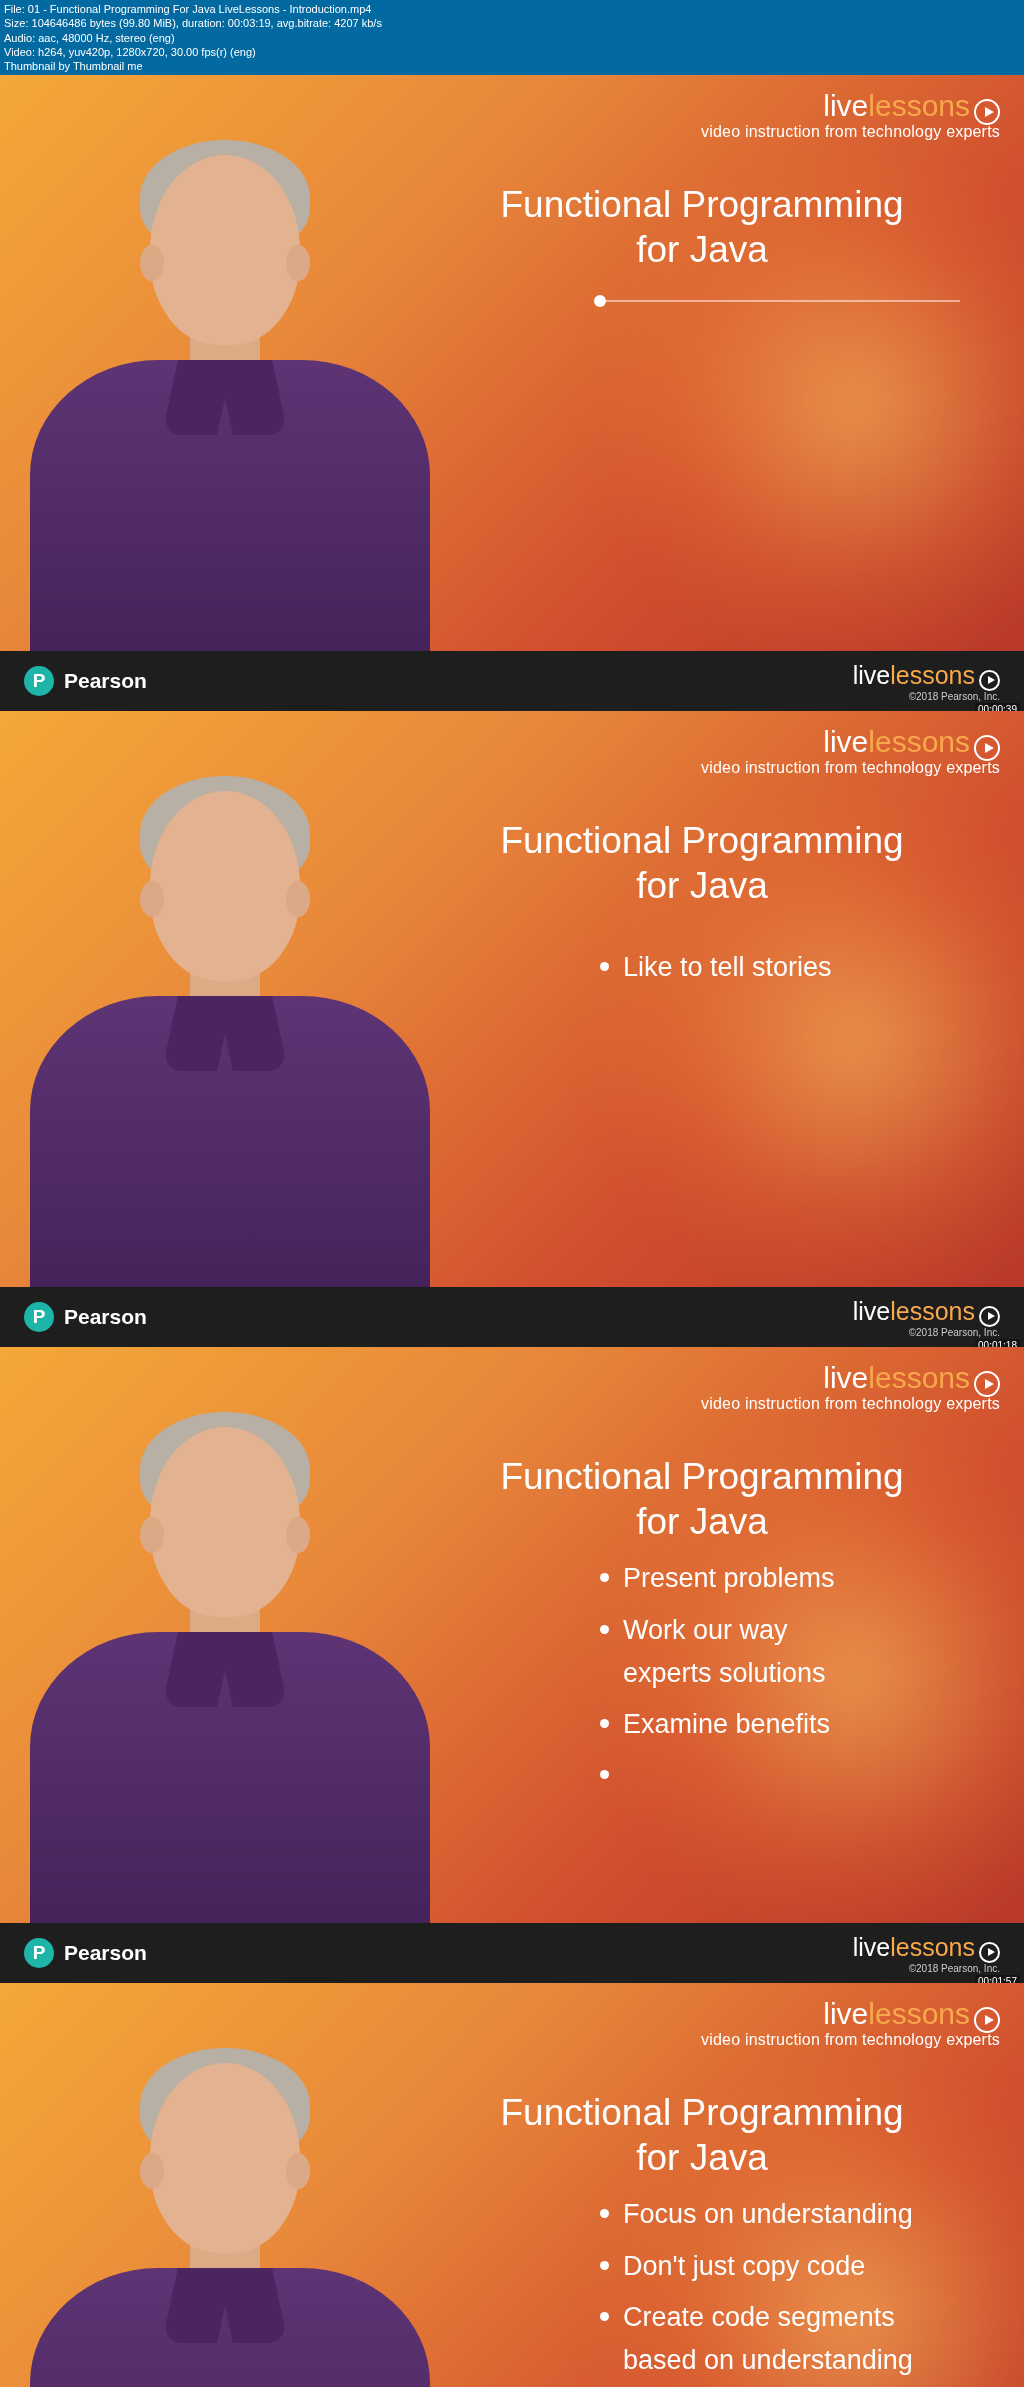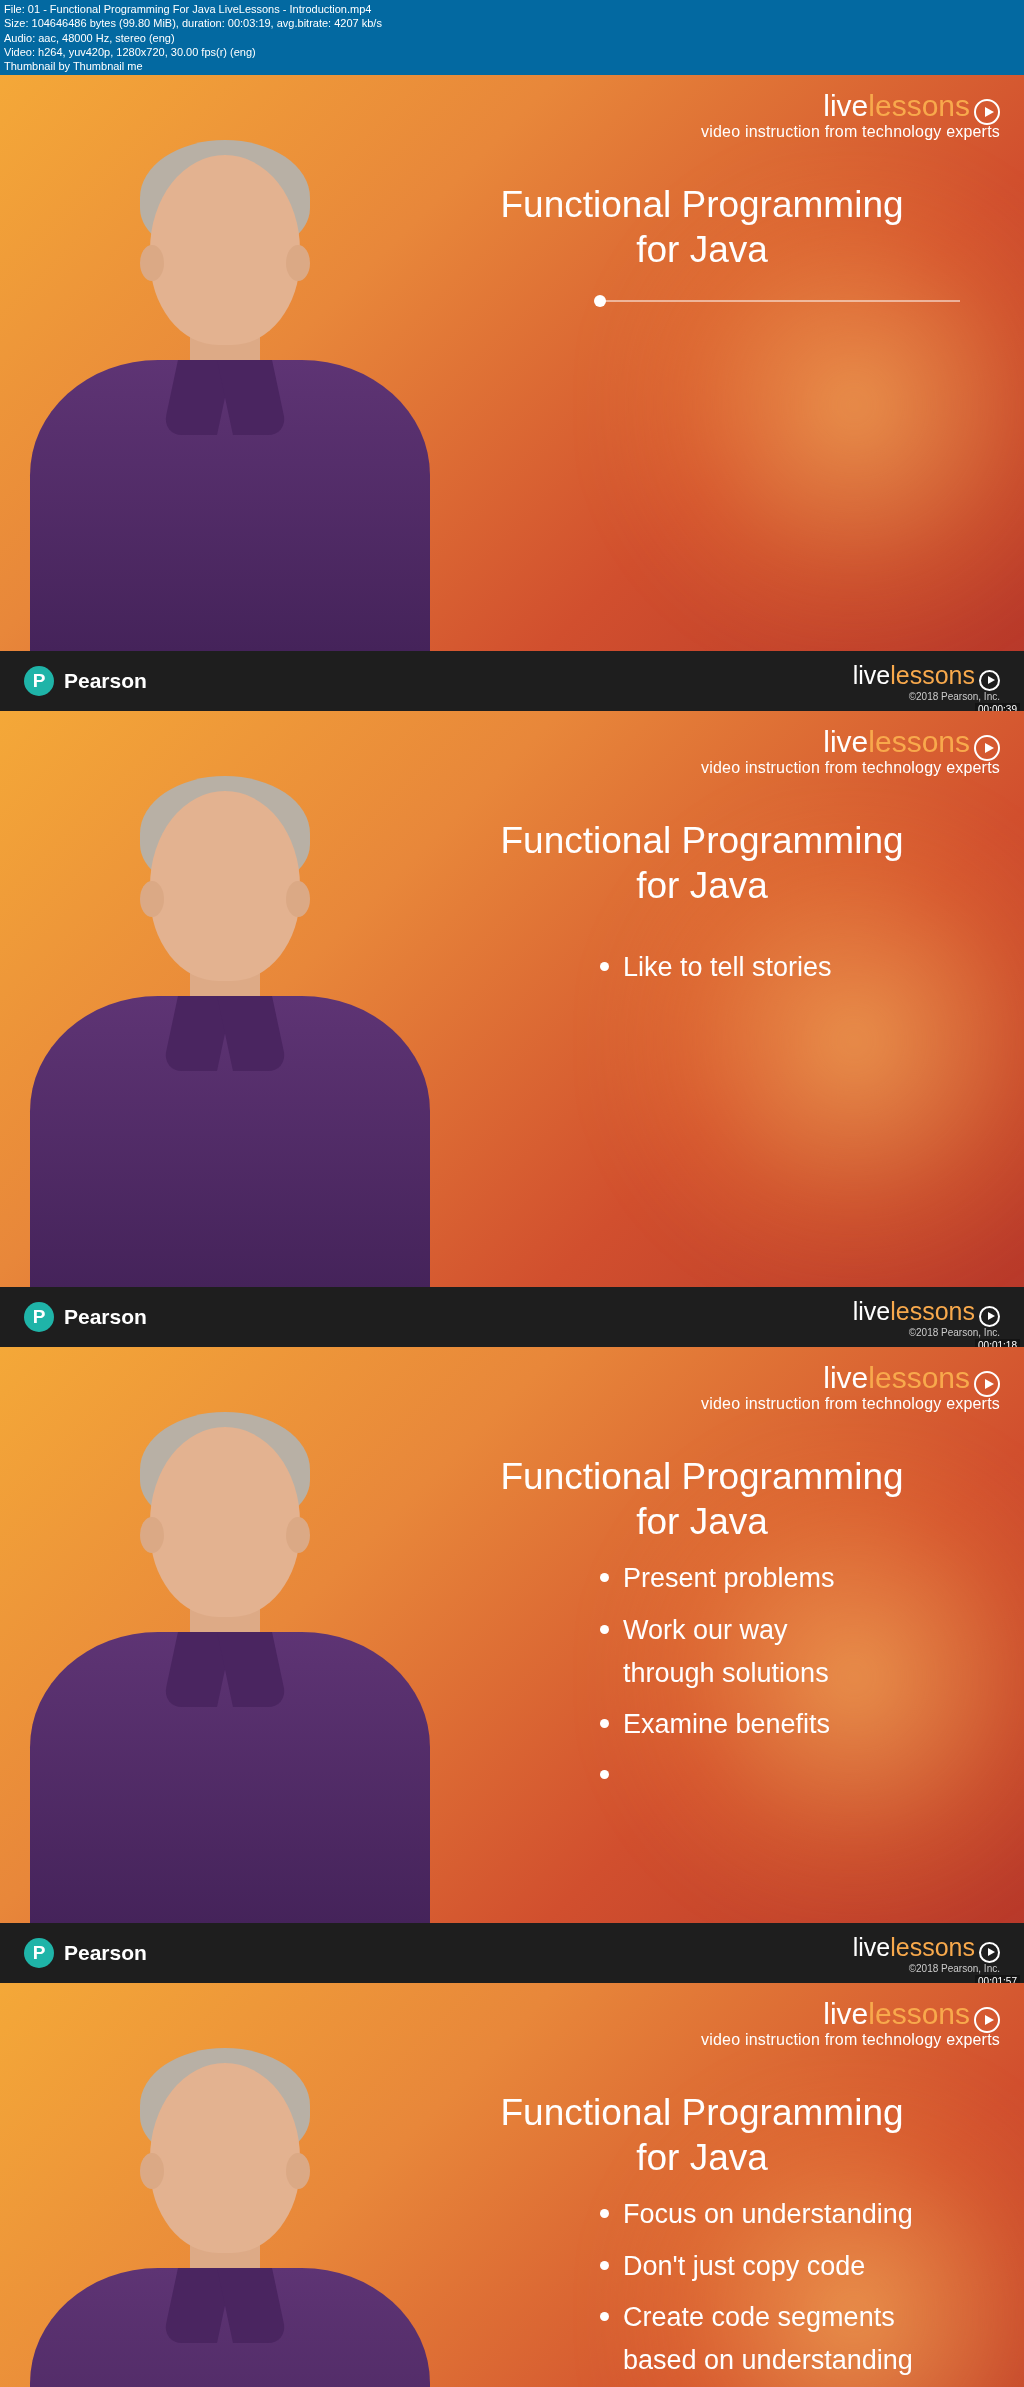--- a/index.html
+++ b/index.html
@@ -347,21 +347,21 @@
     <span>Functional Programming</span><br>
     <span>for Java</span>
   </div>
   <div class="bullets">
     <div class="bullet">
         <span class="bullet-dot"></span>
         <span>Present problems</span>
       </div>
     <div class="bullet">
         <span class="bullet-dot"></span>
-        <span style="max-width:260px">Work our way through solutions</span>
+        <span style="max-width:260px">Work our way experts solutions</span>
       </div>
     <div class="bullet">
         <span class="bullet-dot"></span>
         <span>Examine benefits</span>
       </div>
     <div class="bullet">
         <span class="bullet-dot"></span>
       </div>
   </div>
 </div>

